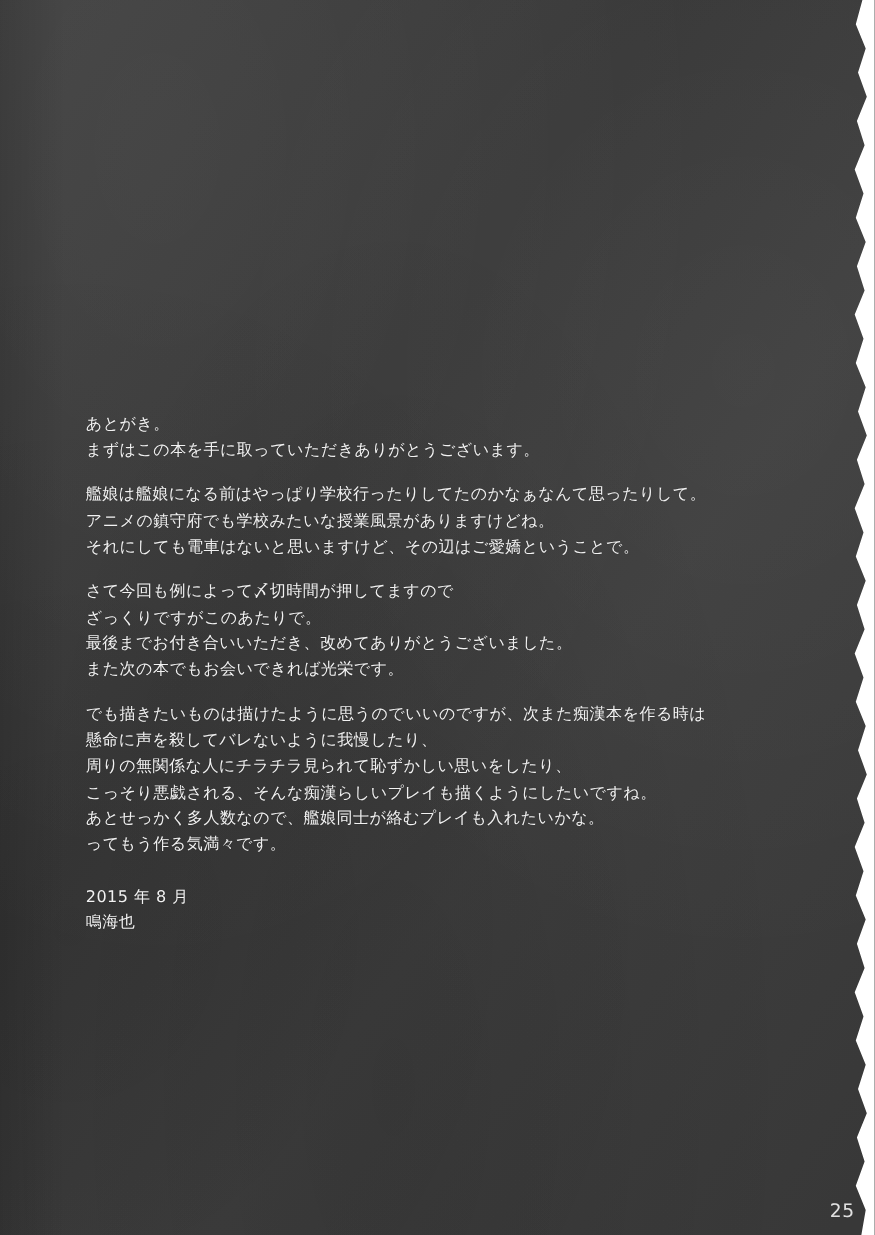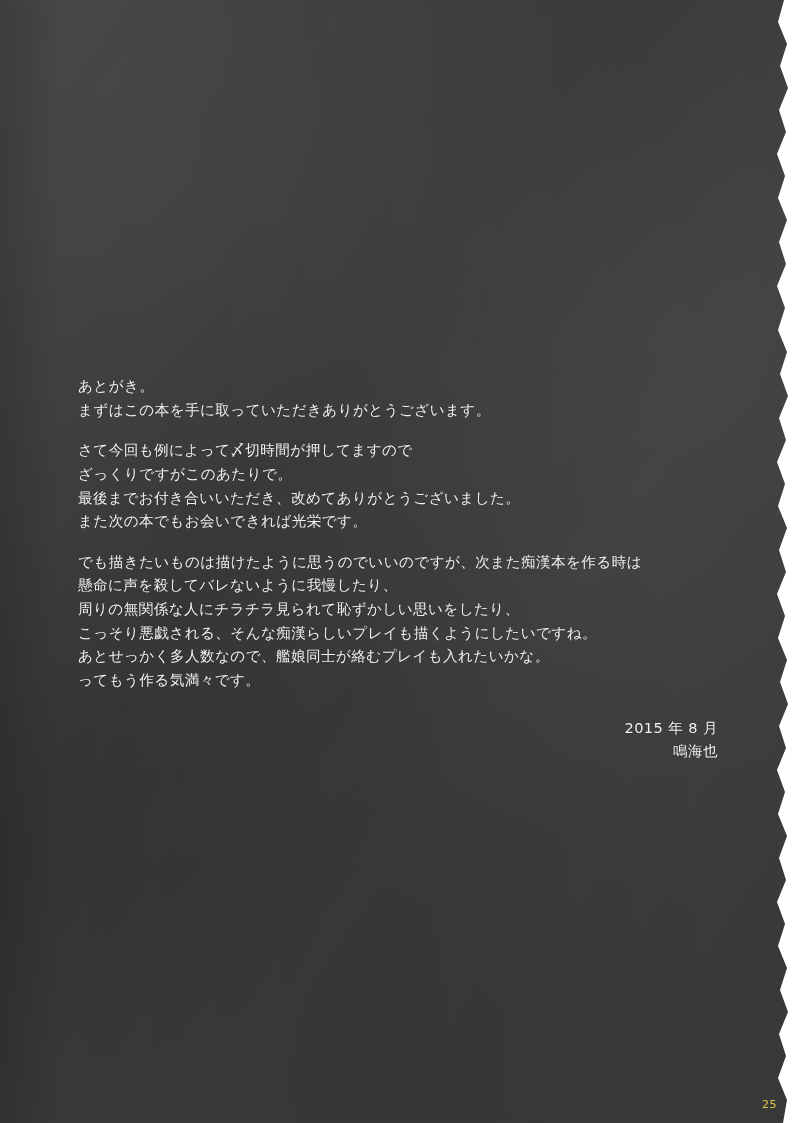--- a/index.html
+++ b/index.html
@@ -59,28 +59,27 @@
     text-shadow: 0 0 1px rgba(0,0,0,0.35);
   }
   .para {
     margin: 0 0 17px 0;
     white-space: pre-line;
   }
   .para:last-child { margin-bottom: 0; }
   .sig {
     margin-top: 24px;
     white-space: pre-line;
-    text-align: right;
   }
   .page-number {
     position: absolute;
     right: 18px;
     bottom: 12px;
-    color: #fde047;
-    font-size: 11px;
+    color: #ffffff;
+    font-size: 17px;
     letter-spacing: 0.5px;
     opacity: 0.85;
   }
 </style>
 </head>
 <body>
 
 <div id="page">
 
   <div class="tone-a"></div>
@@ -89,20 +88,23 @@
 
   <div class="edge-right">
     <svg viewBox="0 0 26 1123" preserveAspectRatio="none" aria-hidden="true">
       <path fill="#ffffff" d="M26,0 L26,1123 L14,1123 L18,1100 L9,1078 L17,1056 L10,1034 L19,1012 L11,990 L18,968 L9,946 L16,924 L8,902 L17,880 L10,858 L18,836 L9,814 L16,792 L8,770 L17,748 L10,726 L19,704 L11,682 L18,660 L9,638 L16,616 L8,594 L17,572 L10,550 L18,528 L9,506 L16,484 L8,462 L17,440 L10,418 L19,396 L11,374 L18,352 L9,330 L16,308 L8,286 L17,264 L10,242 L18,220 L9,198 L16,176 L8,154 L17,132 L10,110 L19,88 L11,66 L18,44 L9,22 L15,0 Z"></path>
     </svg>
   </div>
 
   <div class="afterword">
     <p class="para">あとがき。
 まずはこの本を手に取っていただきありがとうございます。</p>
+    <p class="para">艦娘は艦娘になる前はやっぱり学校行ったりしてたのかなぁなんて思ったりして。
+アニメの鎮守府でも学校みたいな授業風景がありますけどね。
+それにしても電車はないと思いますけど、その辺はご愛嬌ということで。</p>
     <p class="para">さて今回も例によって〆切時間が押してますので
 ざっくりですがこのあたりで。
 最後までお付き合いいただき、改めてありがとうございました。
 また次の本でもお会いできれば光栄です。</p>
     <p class="para">でも描きたいものは描けたように思うのでいいのですが、次また痴漢本を作る時は
 懸命に声を殺してバレないように我慢したり、
 周りの無関係な人にチラチラ見られて恥ずかしい思いをしたり、
 こっそり悪戯される、そんな痴漢らしいプレイも描くようにしたいですね。
 あとせっかく多人数なので、艦娘同士が絡むプレイも入れたいかな。
 ってもう作る気満々です。</p>

